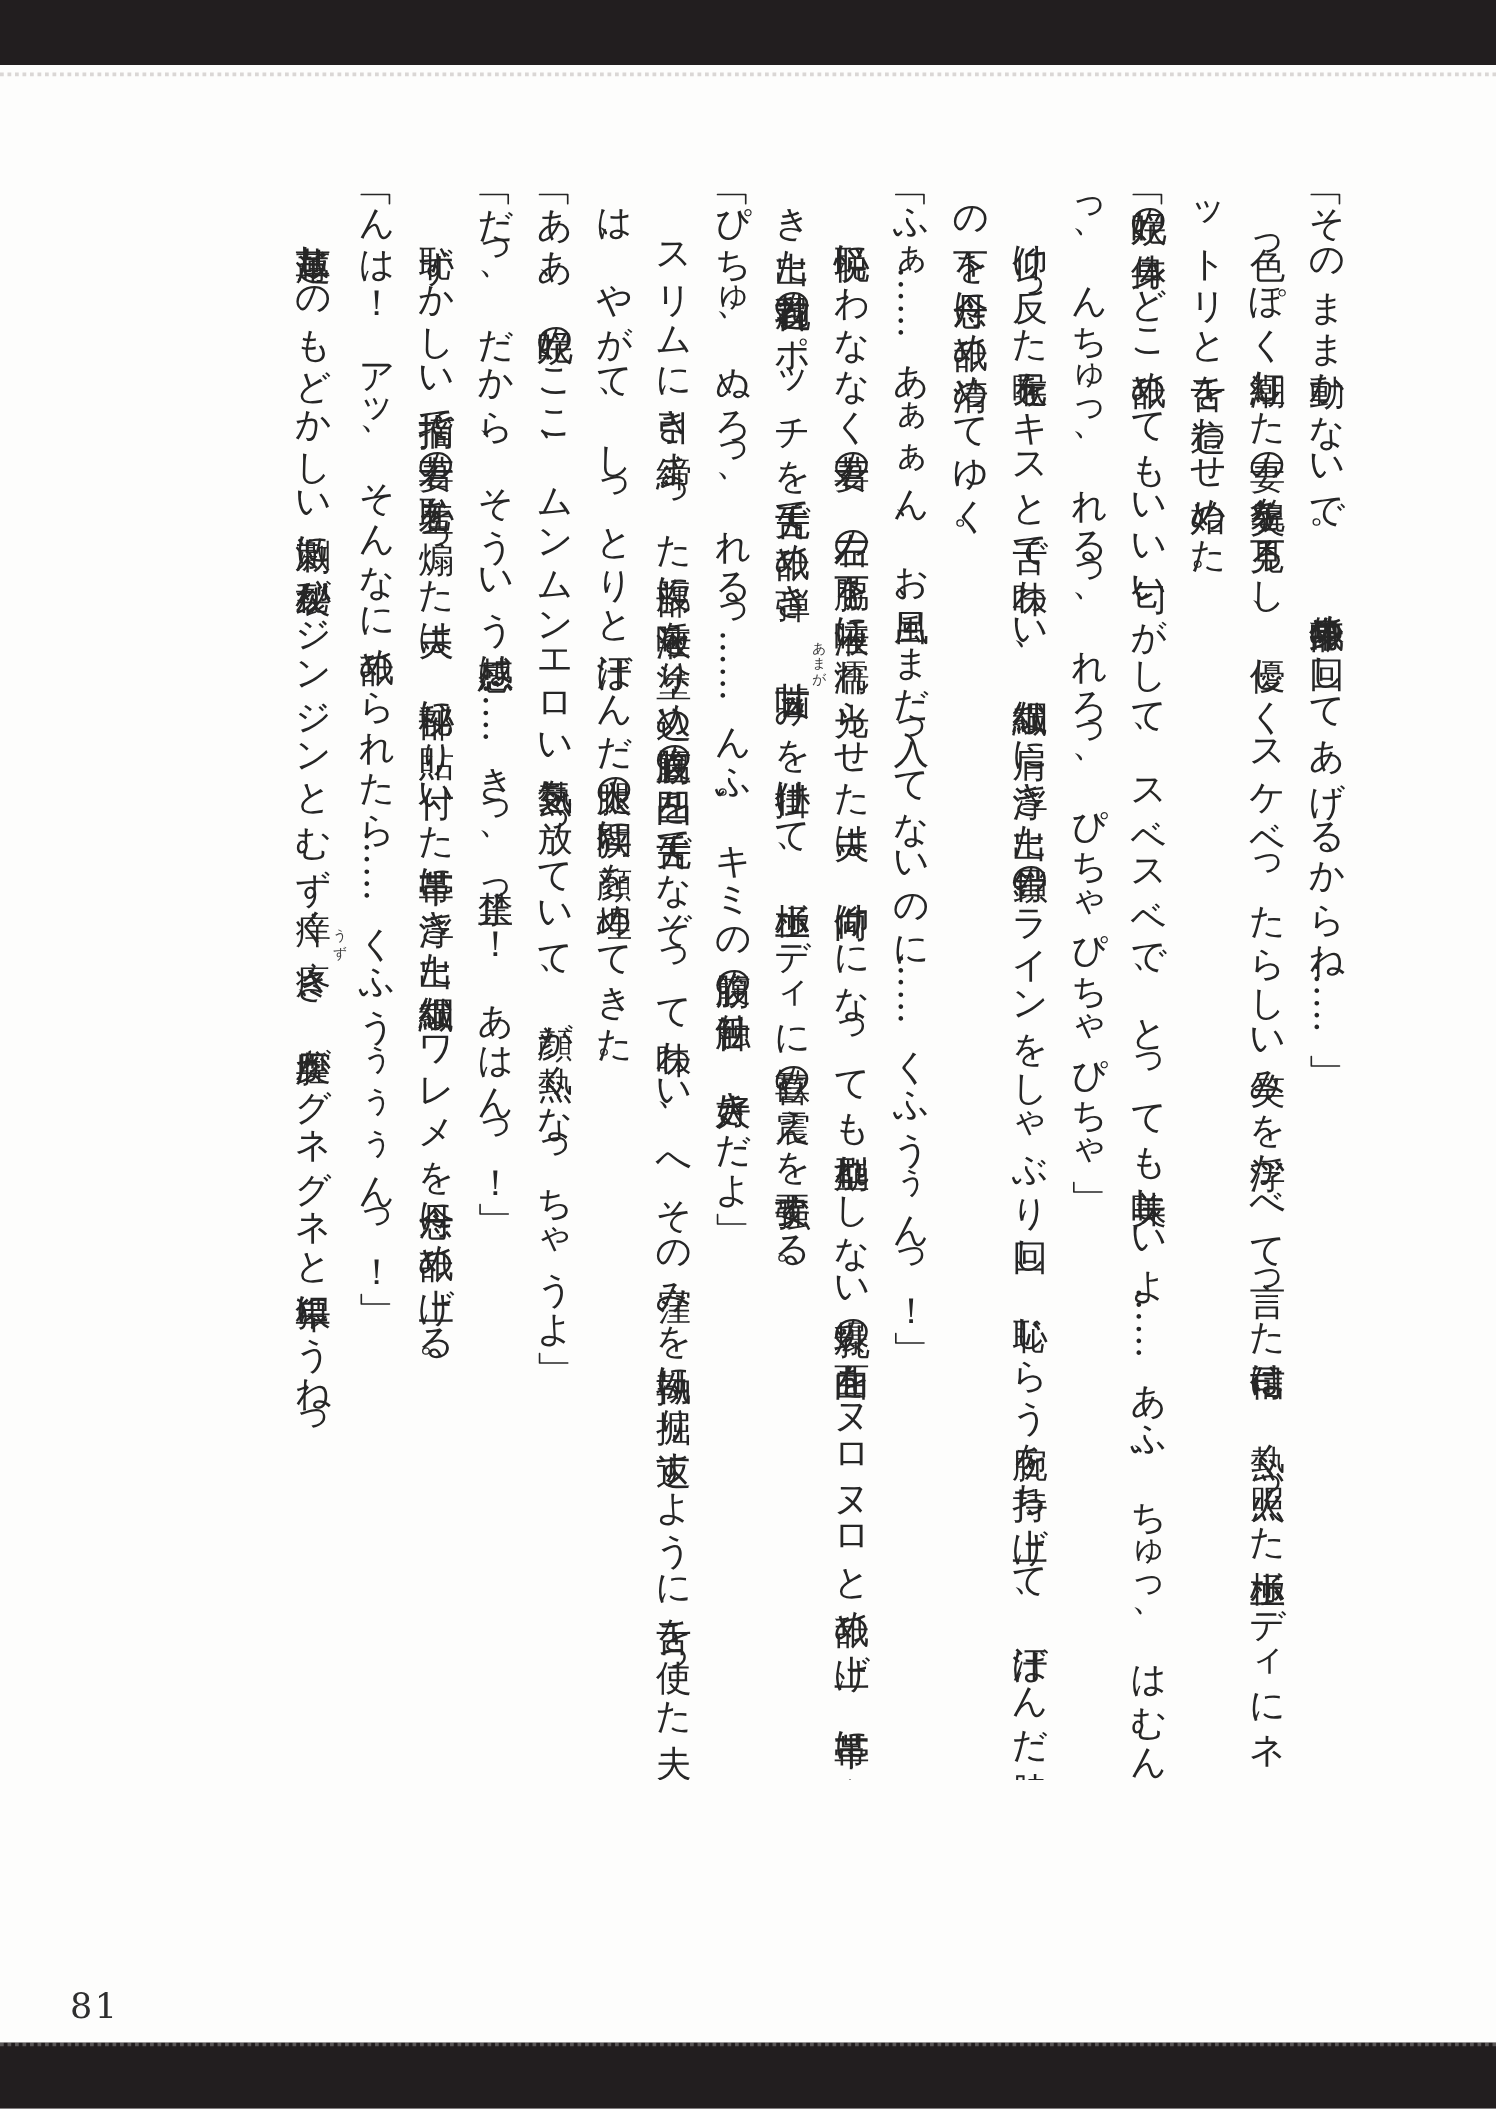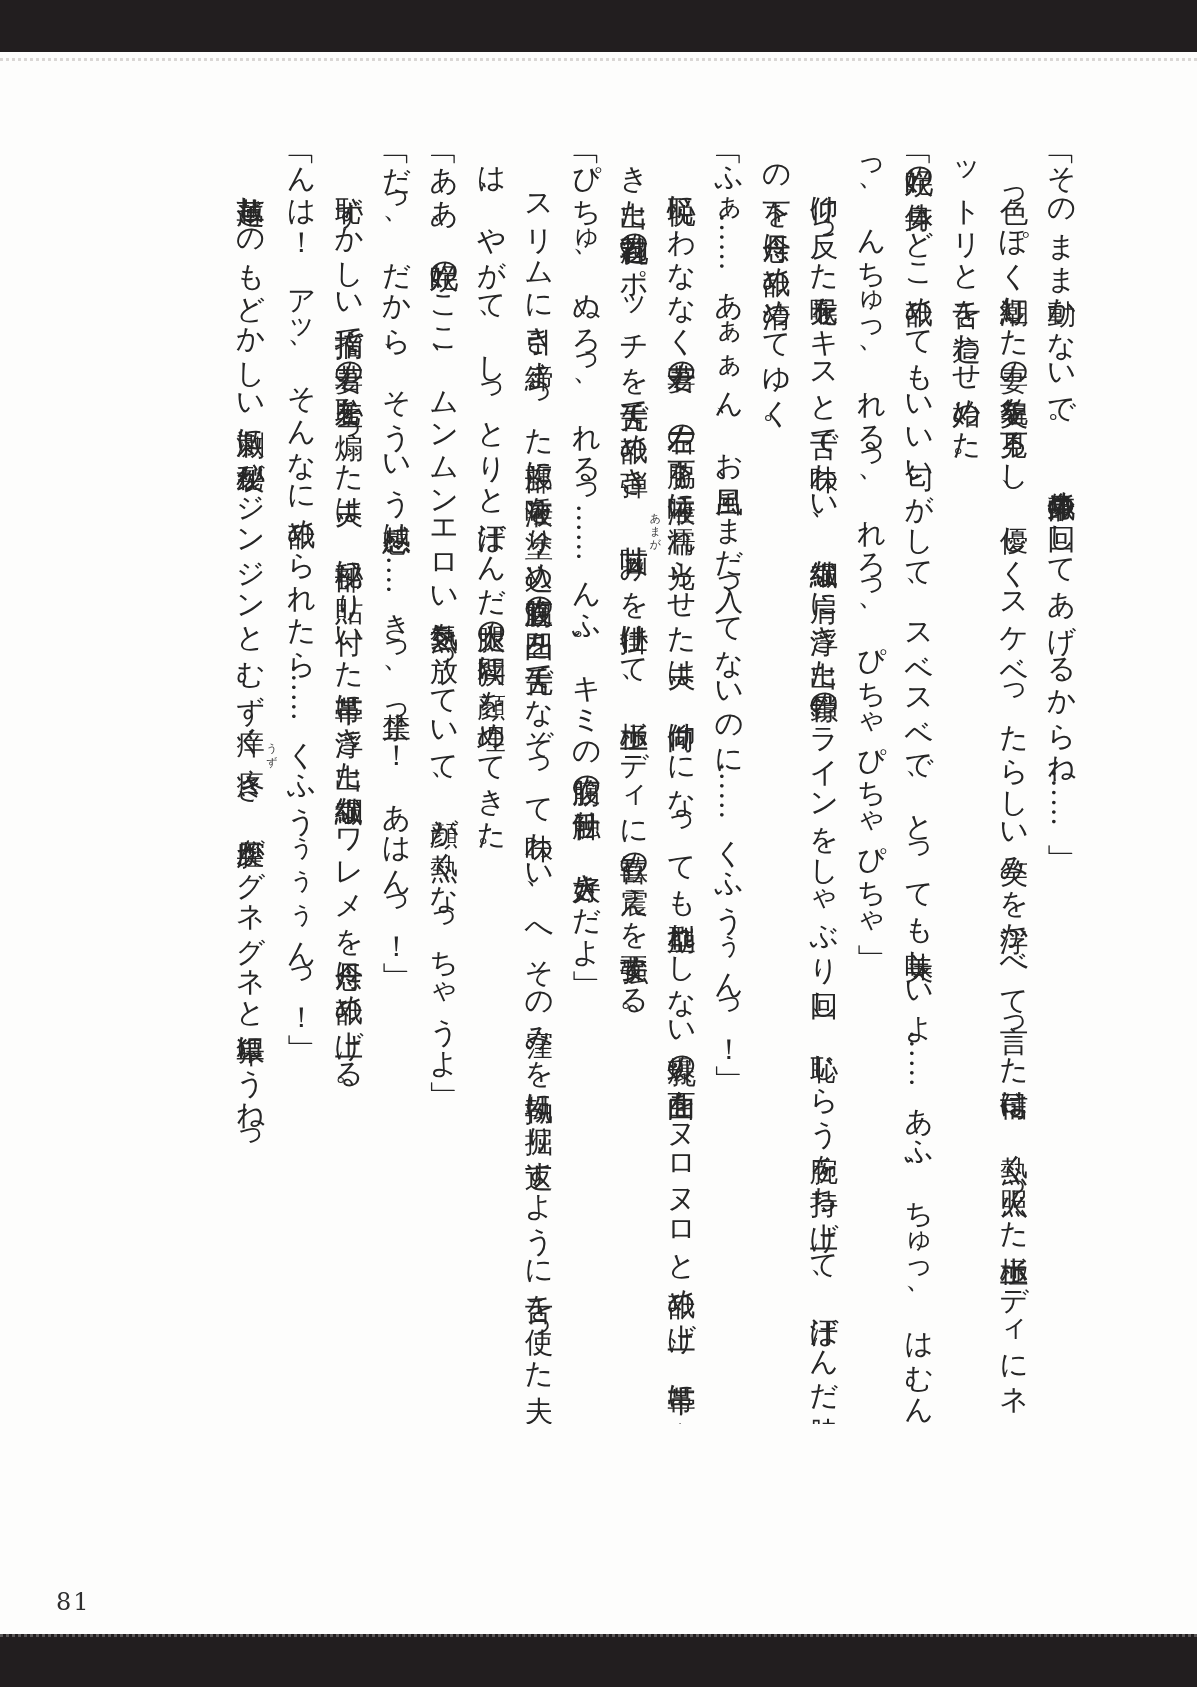--- a/index.html
+++ b/index.html
@@ -57,21 +57,21 @@
   ruby { ruby-align: center; }
   ruby rt {
     font-size: 11px;
     letter-spacing: 0;
     color: #3c3c3c;
   }
   .page-number {
     position: absolute;
     left: 56px;
     top: 1536px;          
-    font-size: 24px;
+    font-size: 28px;
     color: #2e2e2e;
     letter-spacing: 2px;
   }
 </style>
 </head>
 <body>
 
 <div class="bar top"></div>
 <div class="perforation-line"></div>
 

